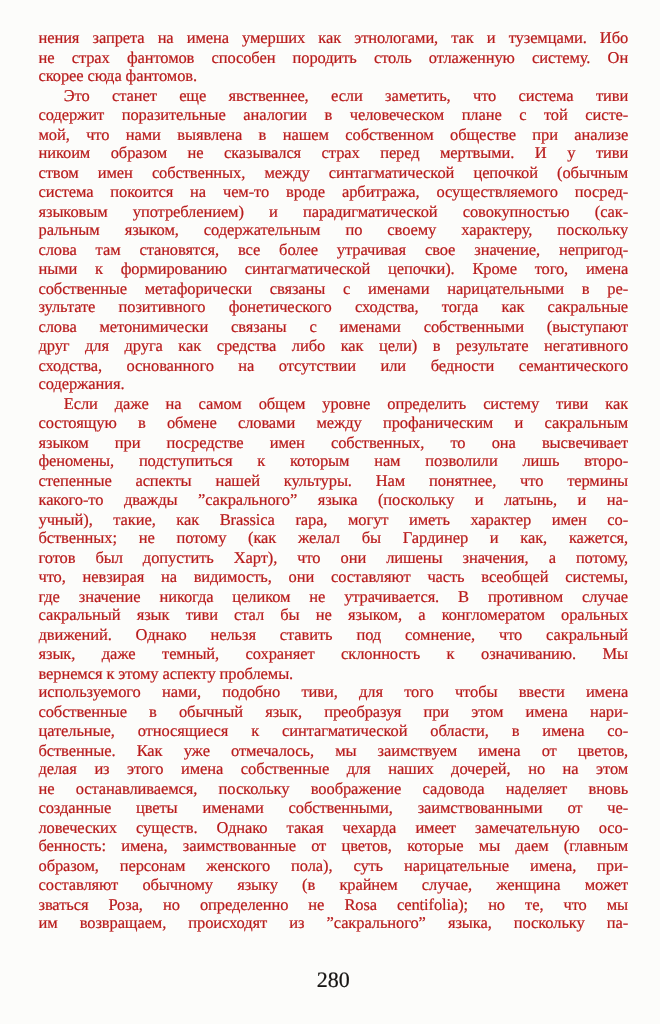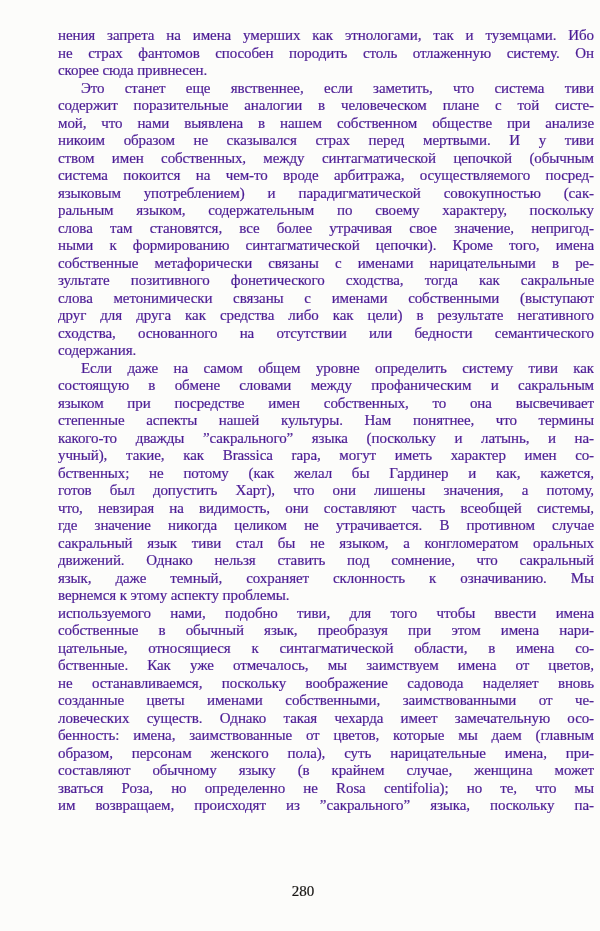--- a/index.html
+++ b/index.html
@@ -42,34 +42,34 @@
   }
   .line.short {
     text-align-last: left;
   }
   .page-number {
     position: absolute;
     top: 883px;
     left: 35px;
     width: 536px;
     text-align: center;
-    font-size: 15px;
+    font-size: 20px;
     line-height: 17px;
     -webkit-text-stroke: 0.2px currentColor;
   }
 </style>
 </head>
 <body style="background: rgb(252, 252, 250);">
 
 <div class="scan-page">
-  <div class="text-block" style="color: #4c1d95; margin-left: 23px;">
+  <div class="text-block" style="color: #b91c1c;">
       <div class="paragraph">
         <div class="line">нения запрета на имена умерших как этнологами, так и туземцами. Ибо</div>
         <div class="line">не страх фантомов способен породить столь отлаженную систему. Он</div>
-        <div class="line short">скорее сюда привнесен.</div>
+        <div class="line short">скорее сюда фантомов.</div>
       </div>
       <div class="paragraph">
         <div class="line indent">Это станет еще явственнее, если заметить, что система тиви</div>
         <div class="line">содержит поразительные аналогии в человеческом плане с той систе-</div>
         <div class="line">мой, что нами выявлена в нашем собственном обществе при анализе</div>
         <div class="line">никоим образом не сказывался страх перед мертвыми. И у тиви</div>
         <div class="line">ством имен собственных, между синтагматической цепочкой (обычным</div>
         <div class="line">система покоится на чем-то вроде арбитража, осуществляемого посред-</div>
         <div class="line">языковым употреблением) и парадигматической совокупностью (сак-</div>
         <div class="line">ральным языком, содержательным по своему характеру, поскольку</div>
@@ -79,37 +79,39 @@
         <div class="line">зультате позитивного фонетического сходства, тогда как сакральные</div>
         <div class="line">слова метонимически связаны с именами собственными (выступают</div>
         <div class="line">друг для друга как средства либо как цели) в результате негативного</div>
         <div class="line">сходства, основанного на отсутствии или бедности семантического</div>
         <div class="line short">содержания.</div>
       </div>
       <div class="paragraph">
         <div class="line indent">Если даже на самом общем уровне определить систему тиви как</div>
         <div class="line">состоящую в обмене словами между профаническим и сакральным</div>
         <div class="line">языком при посредстве имен собственных, то она высвечивает</div>
+        <div class="line">феномены, подступиться к которым нам позволили лишь второ-</div>
         <div class="line">степенные аспекты нашей культуры. Нам понятнее, что термины</div>
         <div class="line">какого-то дважды ”сакрального” языка (поскольку и латынь, и на-</div>
         <div class="line">учный), такие, как Brassica rapa, могут иметь характер имен со-</div>
         <div class="line">бственных; не потому (как желал бы Гардинер и как, кажется,</div>
         <div class="line">готов был допустить Харт), что они лишены значения, а потому,</div>
         <div class="line">что, невзирая на видимость, они составляют часть всеобщей системы,</div>
         <div class="line">где значение никогда целиком не утрачивается. В противном случае</div>
         <div class="line">сакральный язык тиви стал бы не языком, а конгломератом оральных</div>
         <div class="line">движений. Однако нельзя ставить под сомнение, что сакральный</div>
         <div class="line">язык, даже темный, сохраняет склонность к означиванию. Мы</div>
         <div class="line short">вернемся к этому аспекту проблемы.</div>
       </div>
       <div class="paragraph">
         <div class="line">используемого нами, подобно тиви, для того чтобы ввести имена</div>
         <div class="line">собственные в обычный язык, преобразуя при этом имена нари-</div>
         <div class="line">цательные, относящиеся к синтагматической области, в имена со-</div>
         <div class="line">бственные. Как уже отмечалось, мы заимствуем имена от цветов,</div>
+        <div class="line">делая из этого имена собственные для наших дочерей, но на этом</div>
         <div class="line">не останавливаемся, поскольку воображение садовода наделяет вновь</div>
         <div class="line">созданные цветы именами собственными, заимствованными от че-</div>
         <div class="line">ловеческих существ. Однако такая чехарда имеет замечательную осо-</div>
         <div class="line">бенность: имена, заимствованные от цветов, которые мы даем (главным</div>
         <div class="line">образом, персонам женского пола), суть нарицательные имена, при-</div>
         <div class="line">составляют обычному языку (в крайнем случае, женщина может</div>
         <div class="line">зваться Роза, но определенно не Rosa centifolia); но те, что мы</div>
         <div class="line">им возвращаем, происходят из ”сакрального” языка, поскольку па-</div>
       </div>
     </div>

